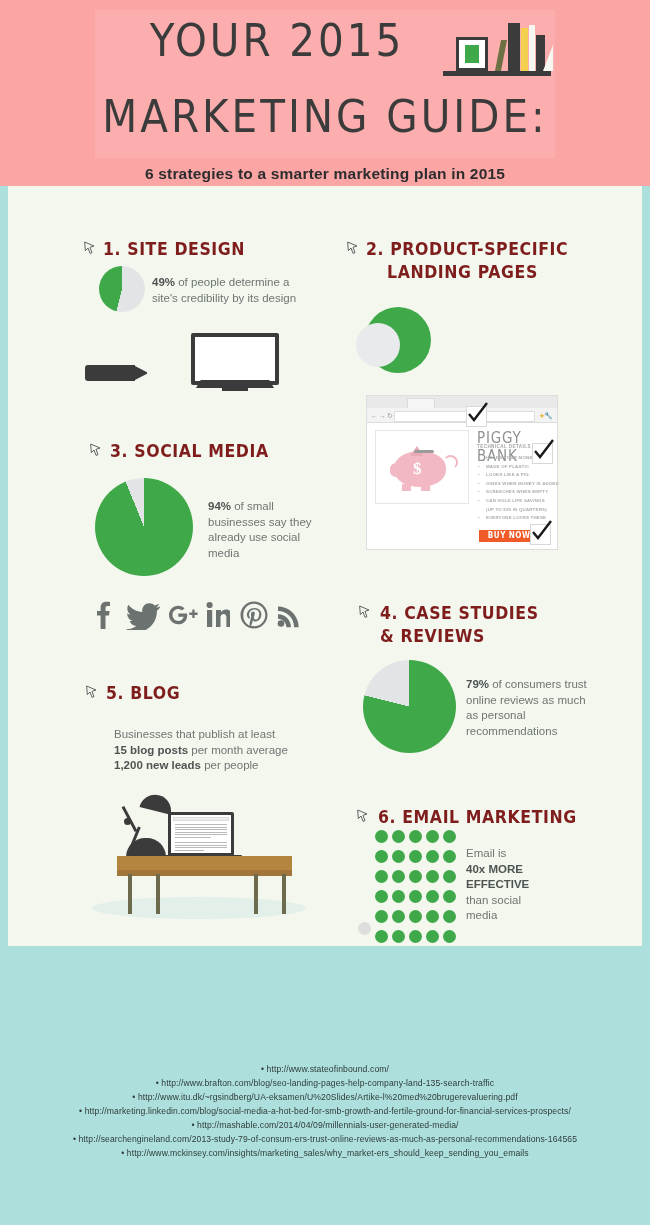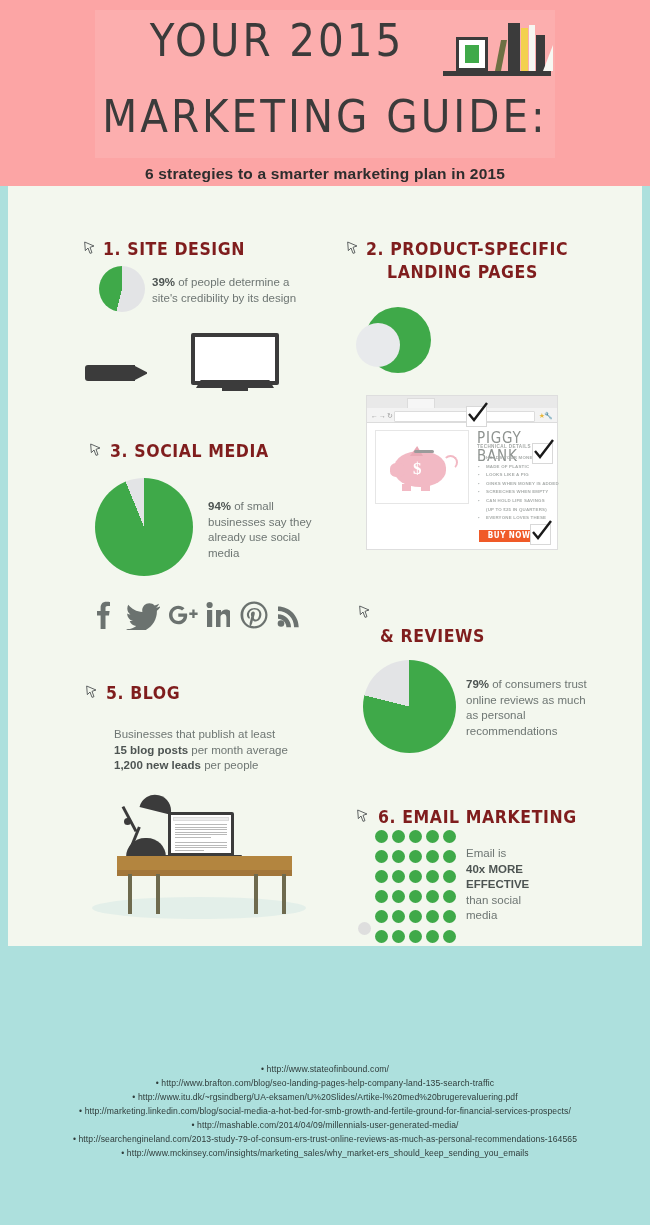--- a/index.html
+++ b/index.html
@@ -192,21 +192,21 @@
 
   <div class="cursor" style="left:82px;top:240px">
     <svg viewBox="0 0 24 24">
         <path d="M4 3 L18 9 L12 11 L15 19 L12 20 L9 12 L5 16 Z" fill="none" stroke="#55595a" stroke-width="1.4"></path>
       </svg>
   </div>
   <div class="sec-head" style="left:103px;top:238px">1. SITE DESIGN</div>
 
   <div class="pie" style="left:99px;top:266px;width:46px;height:46px;background:conic-gradient(#e3e4e6 0deg 194deg, #3fa949 194deg 360deg);"></div>
   <div class="body-text" style="left:152px;top:275px;width:156px">
-    <b>39%</b><span> of people determine a site's credibility by its design</span>
+    <b>49%</b><span> of people determine a site's credibility by its design</span>
   </div>
 
   <div class="pen">
     <div class="pen-body"></div>
       <div class="pen-tip"></div>
   </div>
   <div class="mon-body"></div>
   <div class="mon-screen"></div>
   <div class="mon-neck"></div>
   <div class="mon-base"></div>
@@ -312,20 +312,21 @@
       <path d="M2 14.2v4.6c4.6 0 8.4 3.8 8.4 8.4h4.6c0-7.2-5.8-13-13-13z"></path>
       <path d="M2 6.4V11c8.9 0 16.1 7.2 16.1 16.2h4.6C22.7 15.7 13.4 6.4 2 6.4z"></path>
     </svg>
   </div>
 
   <div class="cursor" style="left:357px;top:604px">
     <svg viewBox="0 0 24 24">
         <path d="M4 3 L18 9 L12 11 L15 19 L12 20 L9 12 L5 16 Z" fill="none" stroke="#55595a" stroke-width="1.4"></path>
       </svg>
   </div>
+  <div class="sec-head" style="left:380px;top:602px">4. CASE STUDIES</div>
   <div class="sec-head" style="left:380px;top:625px">&amp; REVIEWS</div>
 
   <div class="pie" style="left:363px;top:660px;width:93px;height:93px;background:conic-gradient(#3fa949 0deg 284deg,#e3e4e6 284deg 360deg);"></div>
   <div class="body-text" style="left:466px;top:677px;width:130px">
     <b>79%</b><span> of consumers trust online reviews as much as personal recommendations</span>
   </div>
 
   <div class="cursor" style="left:84px;top:684px">
     <svg viewBox="0 0 24 24">
         <path d="M4 3 L18 9 L12 11 L15 19 L12 20 L9 12 L5 16 Z" fill="none" stroke="#55595a" stroke-width="1.4"></path>

